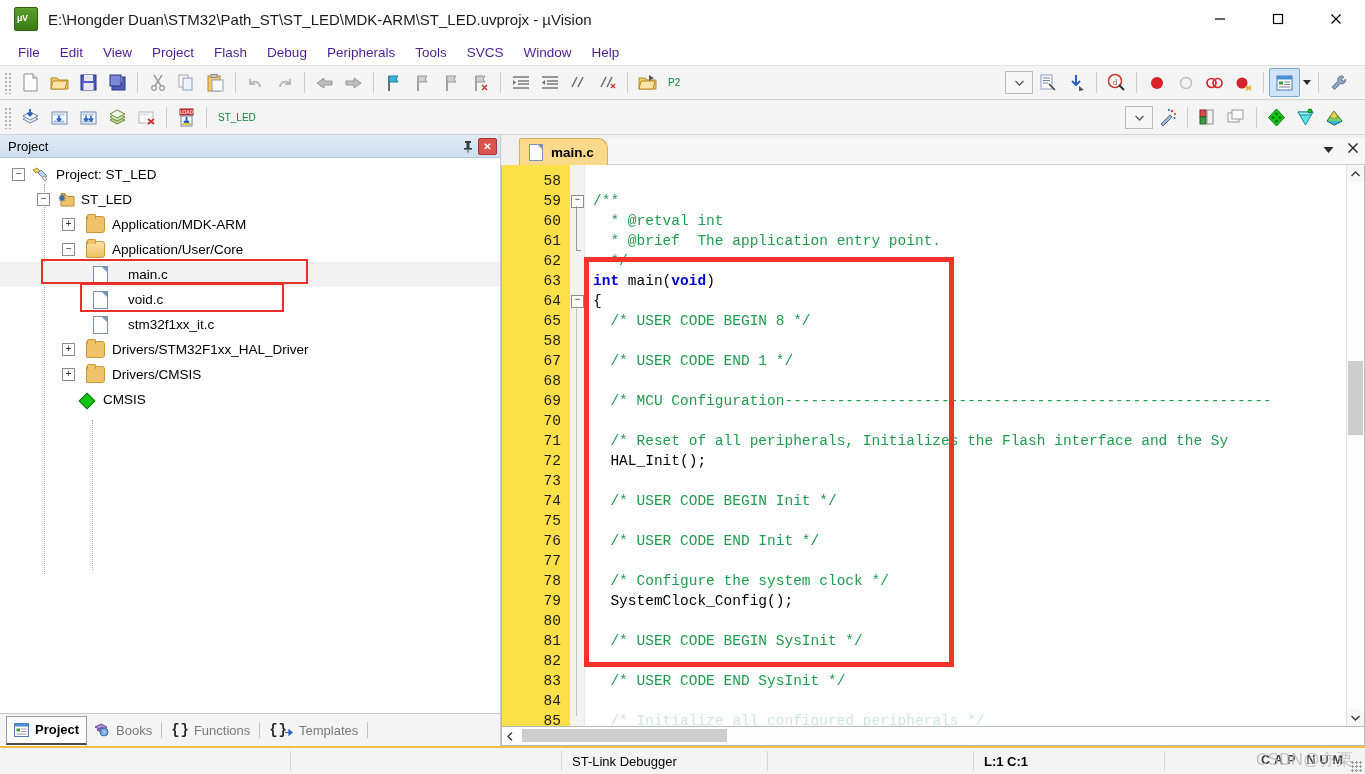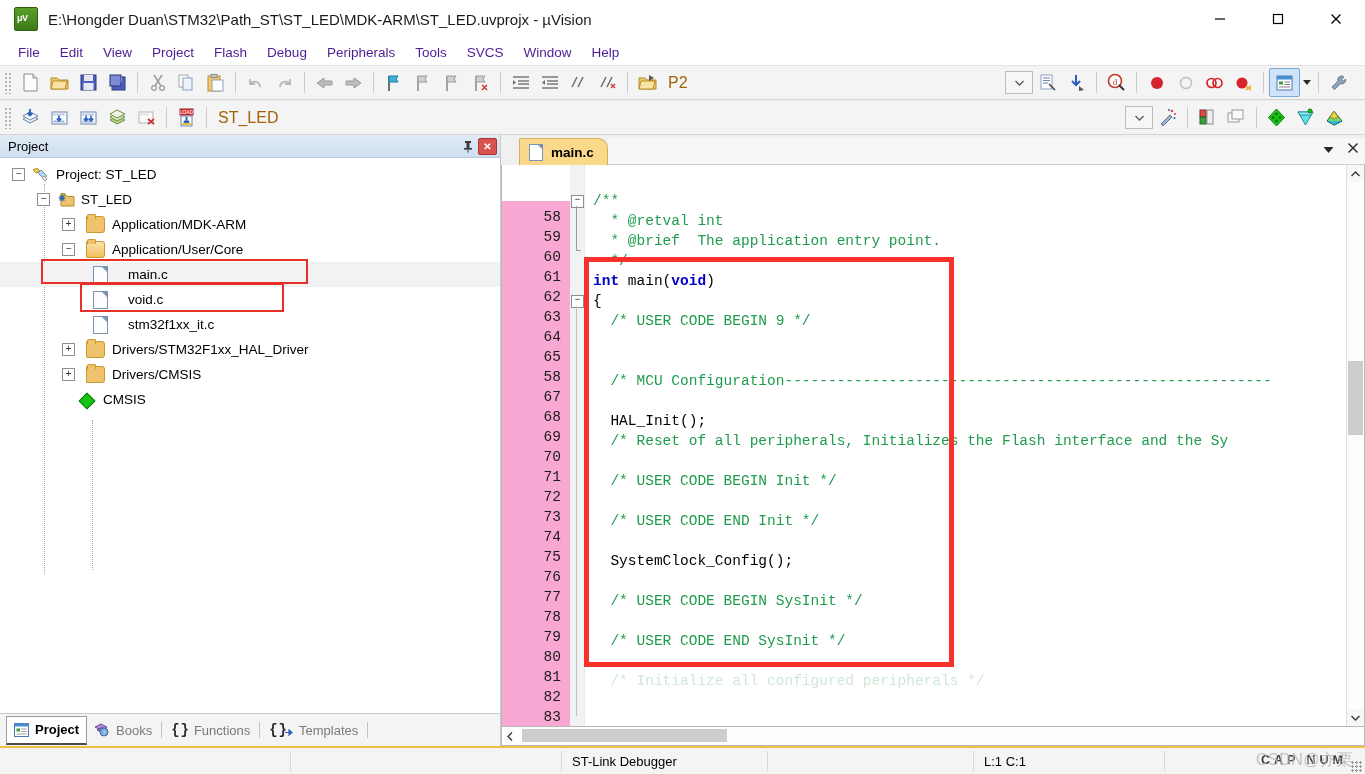--- a/index.html
+++ b/index.html
@@ -27,21 +27,21 @@
 
   
   .toolbar{height:33px;background:#f4f4f4;display:flex;align-items:center;flex:0 0 auto;
      border-top:1px solid #e3e3e3;border-bottom:1px solid #d4d4d4;}
   .toolbar.row2{height:33px;border-top:1px solid #ededed;}
   .grip{width:9px;height:22px;margin:0 3px 0 4px;flex:0 0 auto;
      background-image:radial-gradient(circle at 2px 2px, #a7a7a7 1px, transparent 1px);
      background-size:4px 4px;opacity:.85;}
   .tbtn{width:29px;height:27px;display:flex;align-items:center;justify-content:center;flex:0 0 auto;}
   .tsep{width:1px;height:21px;background:#cdcdcd;margin:0 5px;flex:0 0 auto;}
-  .tlabel{font-size:16px;color:#a16207;padding:0 6px;white-space:nowrap;}
+  .tlabel{font-size:10px;color:#15803d;padding:0 6px;white-space:nowrap;}
   .tcombo{width:26px;height:21px;border:1px solid #bcbcbc;background:#f6f6f6;display:flex;
      align-items:center;justify-content:center;flex:0 0 auto;margin-left:4px;}
   .tbtn.active{background:#cfe4fb;border:1px solid #7aa9d6;border-radius:2px;}
   .tdrop{width:13px;height:27px;display:flex;align-items:center;justify-content:center;flex:0 0 auto;}
 
   
   .body{flex:1 1 auto;display:flex;min-height:0;background:#f0f0f0;position:relative;}
 
   
   .proj{width:500px;flex:0 0 auto;display:flex;flex-direction:column;background:#fff;
@@ -86,21 +86,21 @@
   .editor{flex:1 1 auto;display:flex;flex-direction:column;min-width:0;background:#f0f0f0;}
   .tabbar{height:30px;background:#f0f0f0;display:flex;align-items:flex-end;flex:0 0 auto;position:relative;}
   .etab{height:26px;display:flex;align-items:center;padding:0 13px 0 9px;margin-left:18px;
      background:#fbd98a;border:1px solid #d4b05a;border-bottom:none;border-radius:2px 10px 0 0;font-size:13.5px;font-weight:bold;}
   .etab .fic{width:12px;height:15px;background:#fff;border:1px solid #7a93b5;margin-right:8px;position:relative;}
   .etab .fic:after{content:"";position:absolute;right:0;top:0;border-width:0 4px 4px 0;border-style:solid;border-color:transparent #7a93b5 transparent transparent;}
   .tabfill{flex:1 1 auto;height:26px;background:#f7f7f7;border-bottom:1px solid #cfcfcf;}
   .tabacts{position:absolute;right:6px;top:3px;display:flex;align-items:center;gap:13px;height:22px;}
 
   .codewrap{flex:1 1 auto;display:flex;min-height:0;border:1px solid #b9b9b9;border-top:none;background:#fff;position:relative;overflow:hidden;}
-  .gutter{width:68px;flex:0 0 auto;background:#f9a8d4;position:relative;margin-top:36px;}
+  .gutter{width:68px;flex:0 0 auto;background:#fde047;position:relative;}
   .foldcol{width:14px;flex:0 0 auto;background:#f2f2f2;border-right:1px solid #eaeaea;position:relative;}
   .codearea{flex:1 1 auto;position:relative;overflow:hidden;background:#fff;}
   .crow{height:20px;line-height:20px;font-family:"Liberation Mono","DejaVu Sans Mono",monospace;font-size:14.5px;white-space:pre;}
   .lnum{text-align:right;padding-right:9px;color:#1c1c1c;font-family:"Liberation Mono","DejaVu Sans Mono",monospace;font-size:14.5px;height:20px;line-height:20px;}
   .cmt{color:#1f9b4e;}
   .kw{color:#0000c8;font-weight:bold;}
   .vscroll{width:17px;flex:0 0 auto;background:#fdfdfd;border-left:1px solid #e0e0e0;display:flex;flex-direction:column;align-items:center;position:relative;}
   .varrow{height:17px;width:17px;display:flex;align-items:center;justify-content:center;flex:0 0 auto;background:#f7f7f7;}
   .vthumb{position:absolute;left:1px;width:15px;background:#cdcdcd;}
   .hscroll{height:18px;background:#fdfdfd;border:1px solid #b9b9b9;border-top:none;display:flex;align-items:center;flex:0 0 auto;position:relative;}
@@ -787,32 +787,34 @@
 
         <div class="codearea">
           <div style="padding-top:6px;padding-left:8px;position:relative;">
             <div class="crow"><span></span></div>
             <div class="crow cmt"><span>/**</span></div>
             <div class="crow cmt"><span>  * @retval int</span></div>
             <div class="crow cmt"><span>  * @brief  The application entry point.</span></div>
             <div class="crow cmt"><span>  */</span></div>
             <div class="crow"><span class="kw">int</span><span> main(</span><span class="kw">void</span><span>)</span></div>
             <div class="crow"><span>{</span></div>
-            <div class="crow cmt"><span>  /* USER CODE BEGIN 9 */</span></div>
-            <div class="crow"><span></span></div>
+            <div class="crow cmt"><span>  /* USER CODE BEGIN 8 */</span></div>
+            <div class="crow"><span></span></div>
+            <div class="crow cmt"><span>  /* USER CODE END 1 */</span></div>
             <div class="crow"><span></span></div>
             <div class="crow cmt"><span>  /* MCU Configuration--------------------------------------------------------</span></div>
             <div class="crow"><span></span></div>
+            <div class="crow cmt"><span>  /* Reset of all peripherals, Initializes the Flash interface and the Sy</span></div>
             <div class="crow"><span>  HAL_Init();</span></div>
-            <div class="crow cmt"><span>  /* Reset of all peripherals, Initializes the Flash interface and the Sy</span></div>
             <div class="crow"><span></span></div>
             <div class="crow cmt"><span>  /* USER CODE BEGIN Init */</span></div>
             <div class="crow"><span></span></div>
             <div class="crow cmt"><span>  /* USER CODE END Init */</span></div>
             <div class="crow"><span></span></div>
+            <div class="crow cmt"><span>  /* Configure the system clock */</span></div>
             <div class="crow"><span>  SystemClock_Config();</span></div>
             <div class="crow"><span></span></div>
             <div class="crow cmt"><span>  /* USER CODE BEGIN SysInit */</span></div>
             <div class="crow"><span></span></div>
             <div class="crow cmt"><span>  /* USER CODE END SysInit */</span></div>
             <div class="crow"><span></span></div>
             <div class="crow cmt" style="color:#cfe8d8;"><span>  /* Initialize all configured peripherals */</span></div>
           </div>
         </div>
 
@@ -843,20 +845,20 @@
         <div class="hthumb"></div>
       </div>
     </div>
   </div>
 
   <div class="status">
     <div class="sseg first"></div>
     <div class="sseg" style="width:250px;"></div>
     <div class="sseg" style="width:185px;">ST-Link Debugger</div>
     <div class="sseg" style="width:185px;"></div>
-    <div class="sseg" style="width:170px;">L:1 C:1</div>
+    <div class="sseg" style="width:170px;font-weight:bold;">L:1 C:1</div>
     <div class="sseg" style="flex:1 1 auto;border-right:none;"></div>
     <div class="capnum">CAP NUM</div>
     <div class="watermark">CSDN@亦栗</div>
     <div class="resizer"></div>
   </div>
 
 </div>
 
 </body></html>

